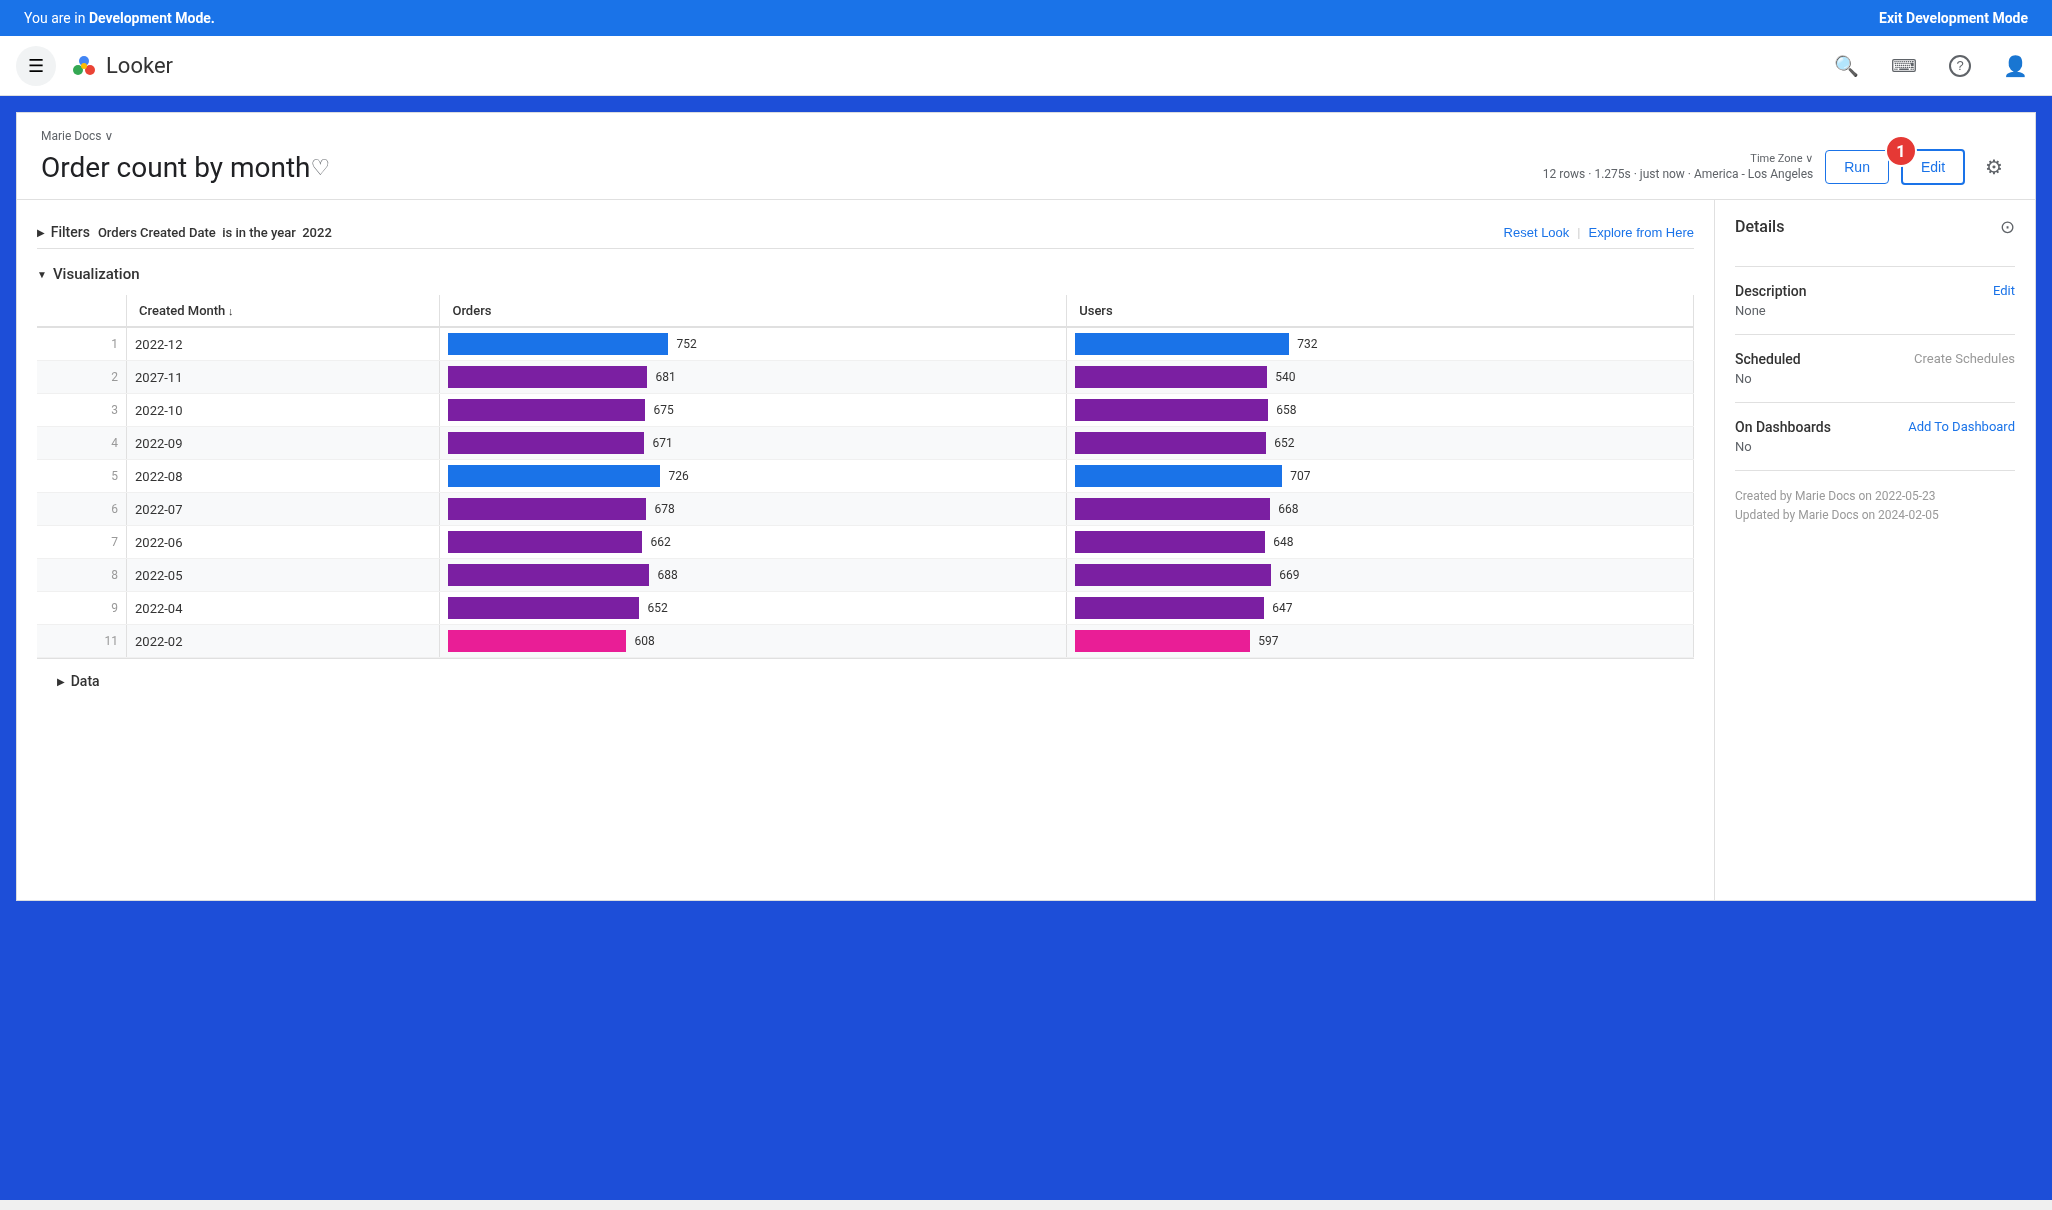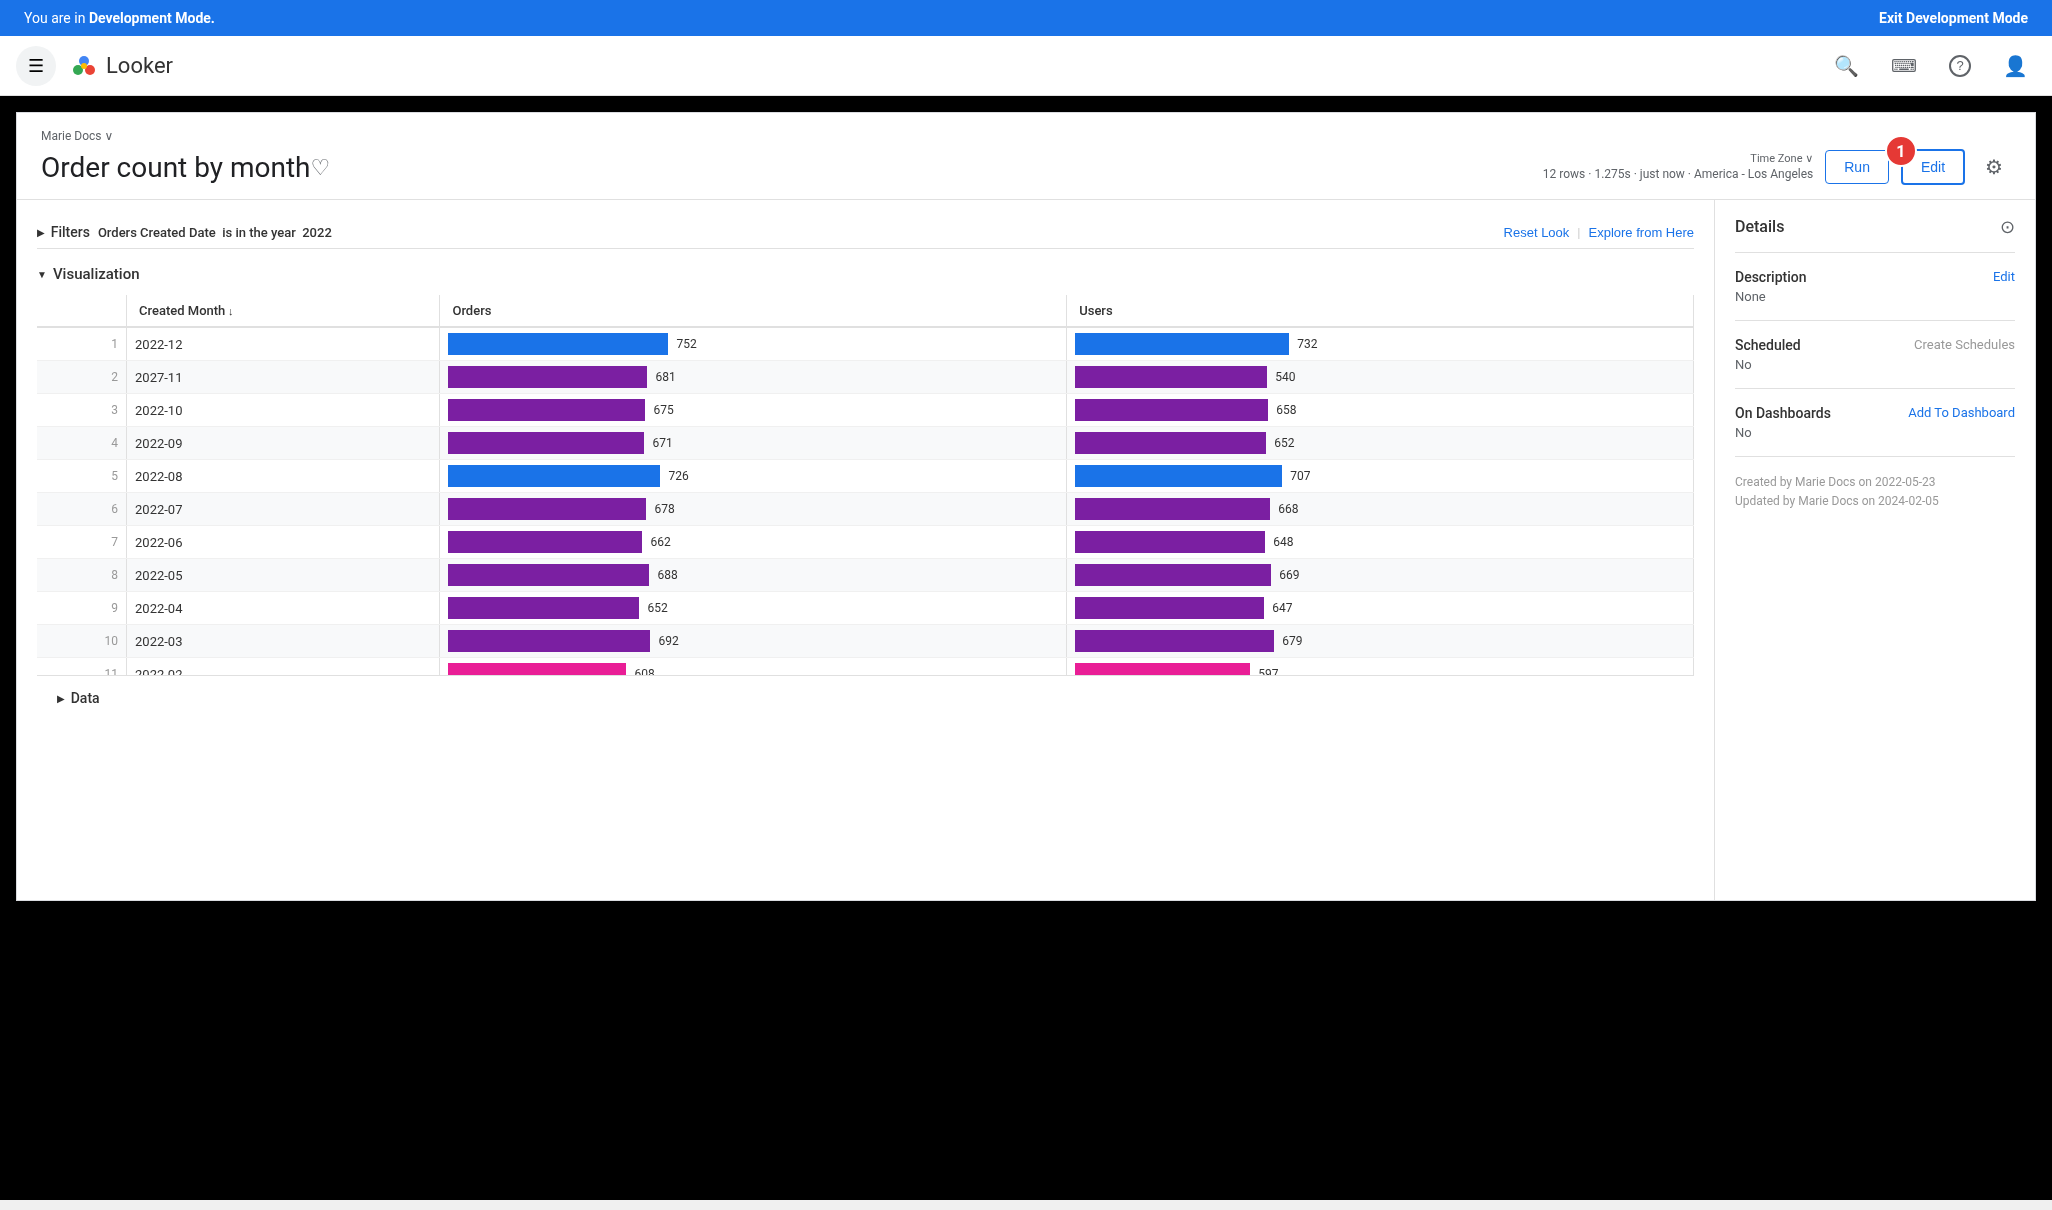--- a/index.html
+++ b/index.html
@@ -182,21 +182,21 @@
     
     .right-panel {
       width: 320px;
       flex-shrink: 0;
       padding: 16px 20px;
     }
     .details-header {
       display: flex;
       align-items: center;
       justify-content: space-between;
-      padding-bottom: 15px;
+      padding-bottom: 29px;
       border-bottom: 1px solid #e0e0e0;
     }
     .details-title { font-size: 16px; font-weight: 500; }
     .arrow-icon { font-size: 18px; color: #5f6368; cursor: pointer; }
 
     .detail-section {
       padding: 16px 0;
       border-bottom: 1px solid #e0e0e0;
     }
     .detail-row { display: flex; justify-content: space-between; align-items: flex-start; margin-bottom: 4px; }
@@ -213,21 +213,21 @@
       padding: 14px 20px;
       border-top: 1px solid #e0e0e0;
       cursor: pointer;
       font-weight: 500;
       font-size: 14px;
     }
 
     
     .page-wrapper {
       padding: 16px;
-      background: #000000;
+      background: #1d4ed8;
       min-height: calc(100vh - 106px);
     }
   </style>
 </head>
 <body>
 
 <div class="dev-banner">
   <span>
     You are in <strong>Development Mode.</strong>
   </span>
@@ -471,36 +471,20 @@
         </div>
       </td>
       <td class="bar-cell">
         <div class="bar-container">
           <div class="bar" style="width:189px; background:#7b1fa2;"></div>
           <span class="bar-value">647</span>
         </div>
       </td>
     </tr>
                   <tr>
-      <td class="row-num">10</td>
-      <td class="date-cell">2022-03</td>
-      <td class="bar-cell">
-        <div class="bar-container">
-          <div class="bar" style="width:202px; background:#7b1fa2;"></div>
-          <span class="bar-value">692</span>
-        </div>
-      </td>
-      <td class="bar-cell">
-        <div class="bar-container">
-          <div class="bar" style="width:199px; background:#7b1fa2;"></div>
-          <span class="bar-value">679</span>
-        </div>
-      </td>
-    </tr>
-                  <tr>
       <td class="row-num">11</td>
       <td class="date-cell">2022-02</td>
       <td class="bar-cell">
         <div class="bar-container">
           <div class="bar" style="width:178px; background:#e91e96;"></div>
           <span class="bar-value">608</span>
         </div>
       </td>
       <td class="bar-cell">
         <div class="bar-container">

